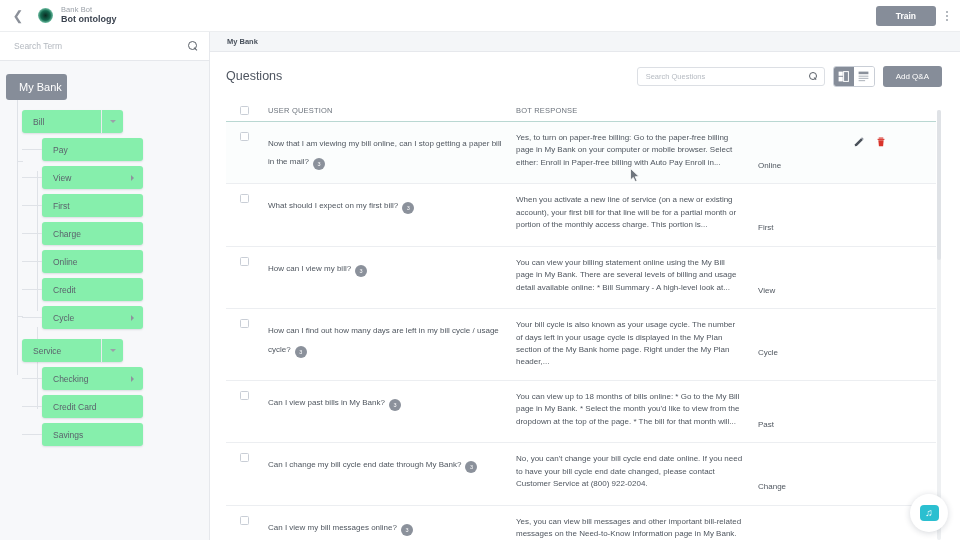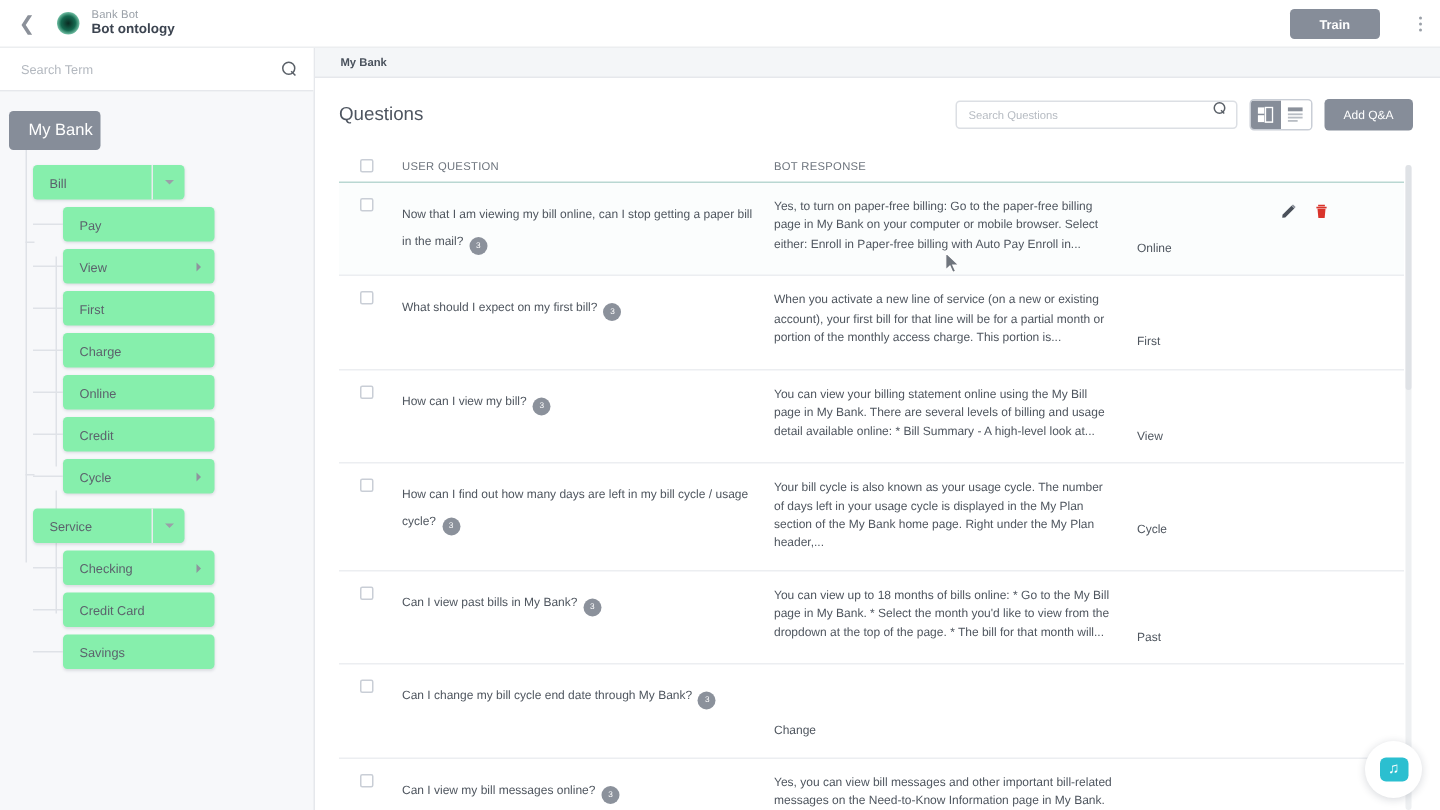--- a/index.html
+++ b/index.html
@@ -25,21 +25,21 @@
     font-size: 13px; line-height: 1; cursor: pointer;
   }
   .bot-avatar {
     width: 15px; height: 15px; border-radius: 50%;
     margin-left: 12px; flex: 0 0 15px;
     background: radial-gradient(circle at 50% 50%, #0a2b22 0%, #14694f 45%, #6fbda2 70%, #cfe6dd 100%);
   }
   .bot-names { margin-left: 8px; line-height: 1.05; }
   .bot-names .l1 { font-size: 7.5px; color: #9aa0a8; letter-spacing: .1px; }
   .bot-names .l2 { font-size: 9px; color: #3c4450; font-weight: bold; margin-top: 1px; }
-  .topbar-right { margin-left: auto; display: flex; align-items: center; gap: 20px; }
+  .topbar-right { margin-left: auto; display: flex; align-items: center; gap: 4px; }
   .train-btn {
     background: #868d99; color: #ffffff;
     font-size: 8.5px; font-weight: bold;
     border: none; border-radius: 3px;
     padding: 5px 20px; cursor: pointer;
   }
   .kebab { width: 14px; display: flex; flex-direction: column; align-items: center; gap: 2px; cursor: pointer; padding: 2px; }
   .kebab i { width: 2px; height: 2px; border-radius: 50%; background: #9aa0a8; display: block; }
 
   
@@ -131,21 +131,21 @@
     height: 48px; flex: 0 0 48px;
     display: flex; align-items: center;
   }
   .panel-title { font-size: 12.5px; color: #4e5560; }
   .panel-tools { margin-left: auto; display: flex; align-items: center; gap: 8px; }
 
   .qsearch {
     width: 188px; height: 19px;
     border: 1px solid #dcdfe4; border-radius: 3px;
     background: #ffffff;
-    display: flex; 
+    display: flex; align-items: center;
     padding: 0 6px 0 8px;
     margin-left: 44px;
   }
   .qsearch input {
     flex: 1 1 auto; border: none; outline: none; background: transparent;
     font-size: 7.5px; color: #6a7179; font-family: "Liberation Sans", sans-serif;
   }
   .qsearch input::placeholder { color: #b6bbc2; }
   .mag.sm { width: 9px; height: 9px; flex: 0 0 9px; }
   .mag.sm::before { width: 6px; height: 6px; border-width: 1.1px; }
@@ -470,20 +470,21 @@
             <div class="c-act"></div>
           </div>
 
           <div class="row">
             <div class="c-check">
                 <span class="cb"></span>
               </div>
             <div class="c-q">
               <span class="qtext">Can I change my bill cycle end date through My Bank?</span><span class="badge">3</span>
             </div>
+            <div class="c-a atext">No, you can't change your bill cycle end date online. If you need to have your bill cycle end date changed, please contact Customer Service at (800) 922-0204.</div>
             <div class="c-p ptext">Change</div>
             <div class="c-act"></div>
           </div>
 
           <div class="row">
             <div class="c-check">
                 <span class="cb"></span>
               </div>
             <div class="c-q">
               <span class="qtext">Can I view my bill messages online?</span><span class="badge">3</span>

